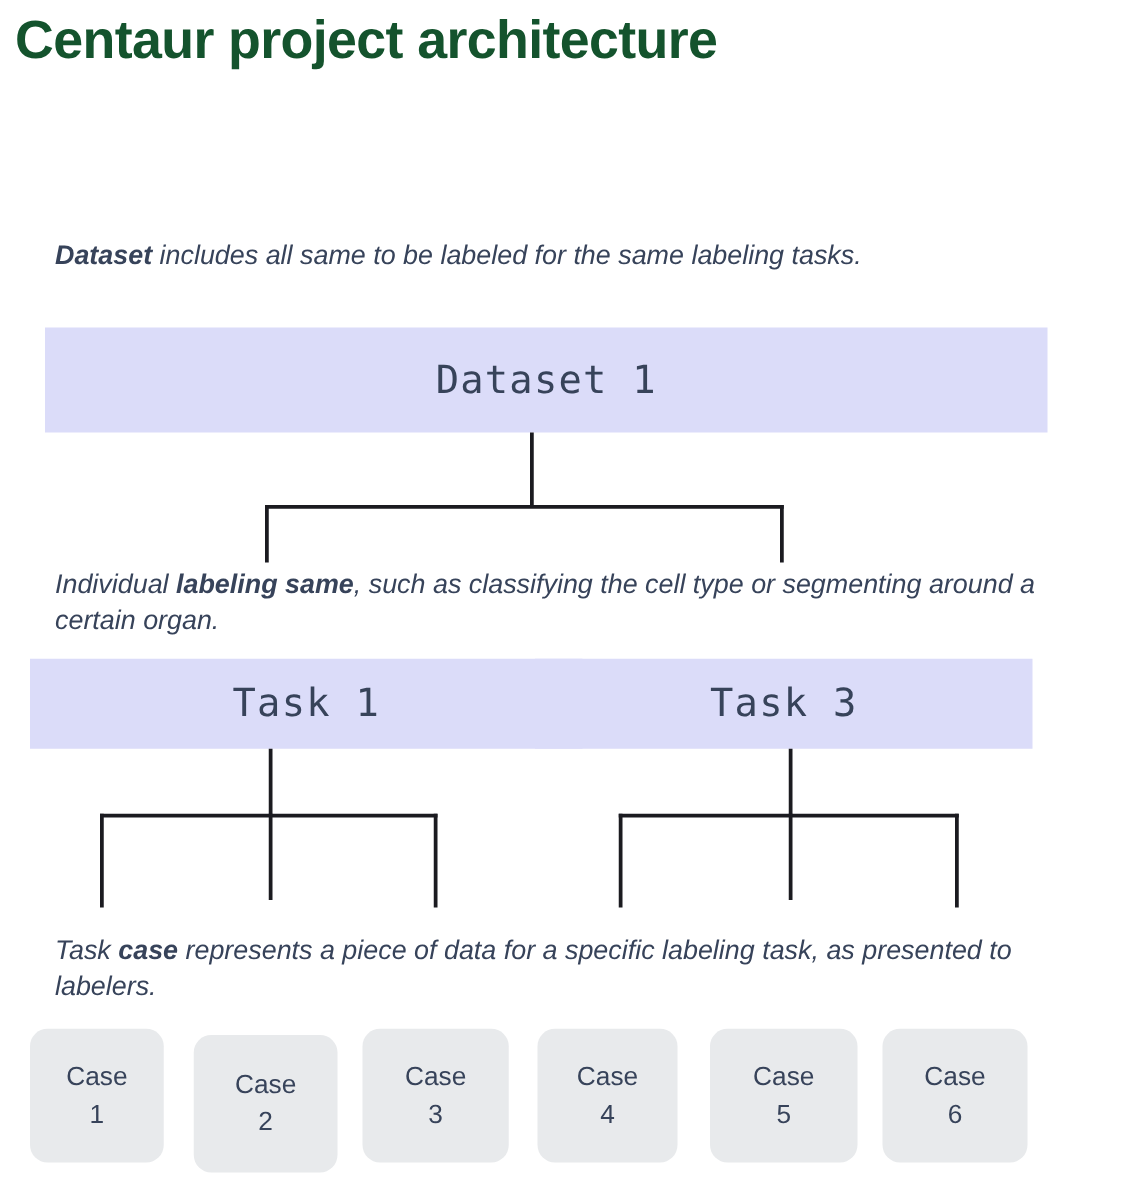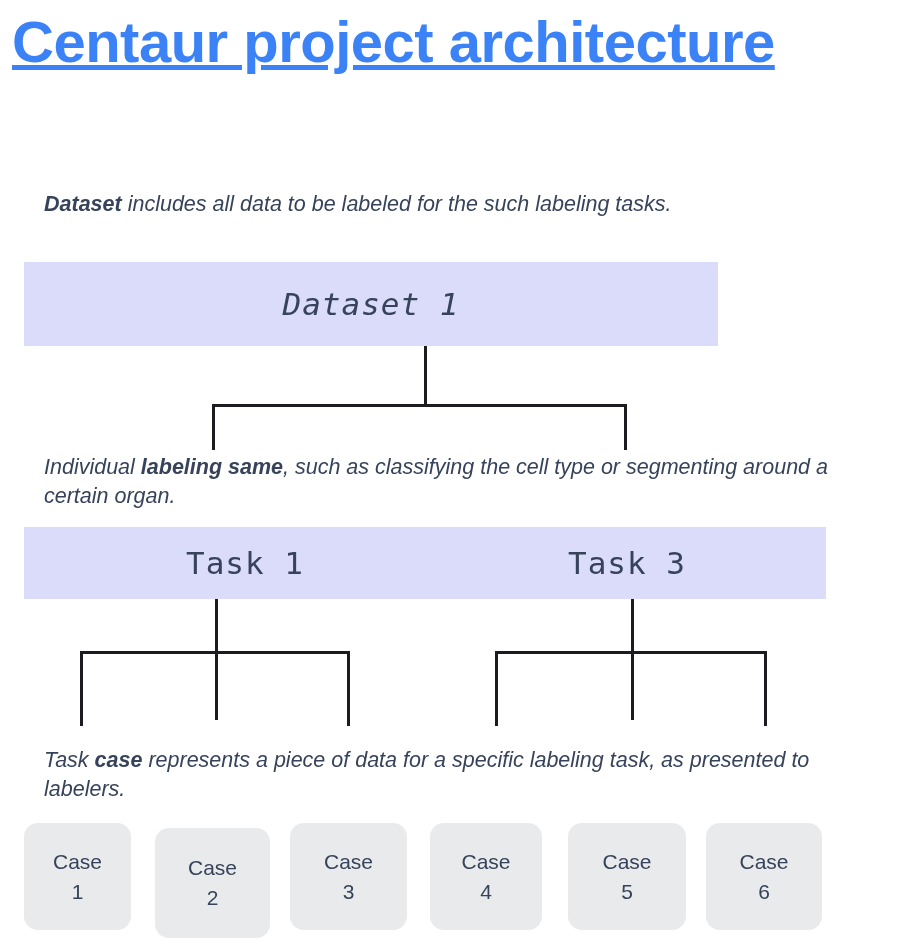--- a/index.html
+++ b/index.html
@@ -14,26 +14,25 @@
     overflow: hidden;
     font-family: "Liberation Sans", sans-serif;
     color: #333f52;
   }
 
   
   .page-title {
     position: absolute;
     left: 12px;
     top: 8px;
-    font-size: 58px;
+    font-size: 43px;
     font-weight: 700;
     letter-spacing: -0.5px;
-    color: #3b82f6;
+    color: #14532d;
     white-space: nowrap;
-    text-decoration: underline;
   }
 
   
   .caption {
     position: absolute;
     left: 44px;
     width: 790px;
     font-size: 21.5px;
     line-height: 29px;
     font-style: italic;
@@ -51,21 +50,21 @@
     position: absolute;
     background: #dbdcf9;
     display: flex;
     align-items: center;
     justify-content: center;
     font-family: "DejaVu Sans Mono", "Liberation Mono", monospace;
     font-size: 31px;
     color: #37435a;
     letter-spacing: 1px;
   }
-  #box-dataset-1 { left: 24px;  top: 262px; width: 694px; height: 84px; font-style: italic; }
+  #box-dataset-1 { left: 36px;  top: 262px; width: 802px; height: 84px; }
   #box-task-1    { left: 24px;  top: 527px; width: 442px; height: 72px; }
   #box-task-2    { left: 428px; top: 527px; width: 398px; height: 72px; }
 
   
   .vline {
     position: absolute;
     width: 3px;
     background: #1b1b20;
   }
   .hline {
@@ -89,21 +88,21 @@
   }
   .case-box .case-word,
   .case-box .case-num { display: block; }
 </style>
 </head>
 <body>
 
 <div class="page-title">Centaur project architecture</div>
 
 <div class="caption" id="caption-dataset">
-  <b>Dataset</b><span> includes all data to be labeled for the such labeling tasks.</span>
+  <b>Dataset</b><span> includes all same to be labeled for the same labeling tasks.</span>
 </div>
 
 <div class="node-box" id="box-dataset-1">
   <span>Dataset 1</span>
 </div>
 
 <div class="vline" style="left:424px; top:346px; height:60px;"></div>
 <div class="hline" style="left:212px; top:404px; width:415px;"></div>
 <div class="vline" style="left:212px; top:404px; height:46px;"></div>
 <div class="vline" style="left:624px; top:404px; height:46px;"></div>

